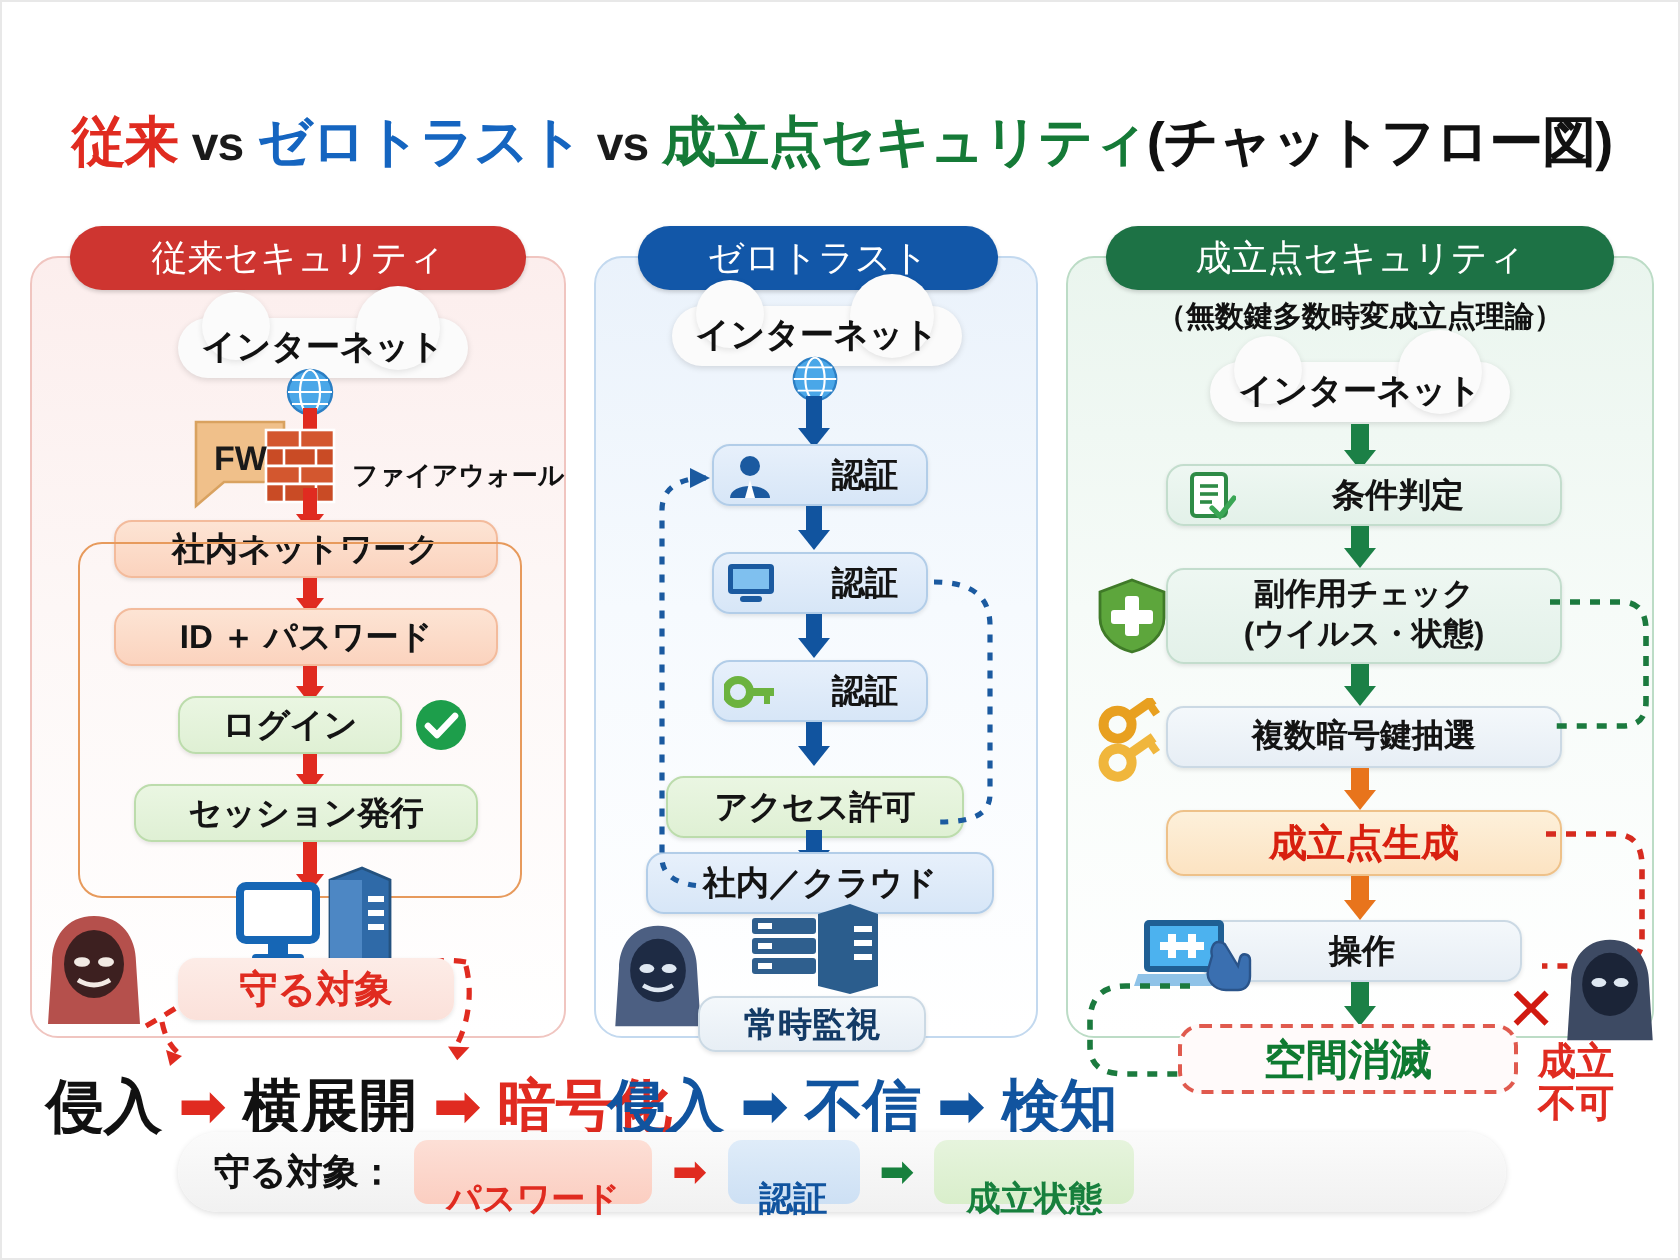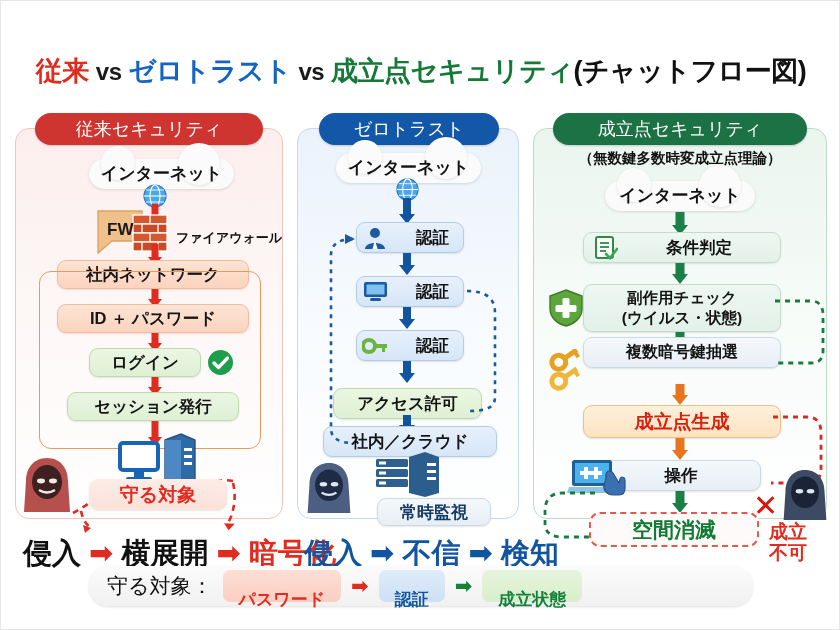--- a/index.html
+++ b/index.html
@@ -144,21 +144,21 @@
   }
 
   
   #footer {
     position: absolute; left: 88px; top: 565px; width: 664px; height: 40px;
     background: linear-gradient(180deg,#fbfbfb,#f1f1f1);
     border-radius: 20px;
     box-shadow: 0 1px 3px rgba(0,0,0,.13);
     display: flex; align-items: center; gap: 10px; padding-left: 18px;
   }
-  #footer .f-label { font-size: 21px; font-weight: normal; color: #111; }
+  #footer .f-label { font-size: 18px; font-weight: bold; color: #111; }
   .f-chip {
     height: 28px; line-height: 28px; padding: 16px 16px;
     border-radius: 7px; font-size: 17px; font-weight: bold;
   }
   .chip-pw   { background: linear-gradient(180deg,#fddfd6,#fbcec1); color: #e02b20; }
   .chip-auth { background: linear-gradient(180deg,#dfecf9,#cde0f4); color: #11549f; }
   .chip-st   { background: linear-gradient(180deg,#e6f4dd,#d9eecb); color: #17803d; }
   .f-arrow-red   { color: #e02b20; font-size: 21px; font-weight: bold; }
   .f-arrow-green { color: #17803d; font-size: 21px; font-weight: bold; }
 
@@ -398,21 +398,21 @@
   </svg>
 
   <svg class="icon" style="left:302px; top:458px;" width="52" height="58" viewBox="0 0 56 62">
     <path d="M28 4 C14 4 7 15 7 27 L5 58 L51 58 L49 27 C49 15 42 4 28 4 Z" fill="#4c5f82"></path>
     <ellipse cx="28" cy="28" rx="15" ry="17" fill="#1e2b44"></ellipse>
     <ellipse cx="22" cy="27" rx="4" ry="2.4" fill="#dfe8f2"></ellipse>
     <ellipse cx="34" cy="27" rx="4" ry="2.4" fill="#dfe8f2"></ellipse>
     <path d="M20 36 q8 5 16 0" fill="none" stroke="#dfe8f2" stroke-width="2.4"></path>
   </svg>
 
-  <div class="box box-lgrey" style="left:376px; top:497px; width:114px; height:28px; font-size:17px; color:#143b66;">常時監視</div>
+  <div class="box box-lgrey" style="left:348px; top:497px; width:114px; height:28px; font-size:17px; color:#143b66;">常時監視</div>
 
   <div class="bottom-seq" style="left:303px; top:533px;">
     <span class="seq-blue">侵入</span>
     <span class="seq-arrow-blue">➡</span>
     <span class="seq-blue">不信</span>
     <span class="seq-arrow-blue">➡</span>
     <span class="seq-blue">検知</span>
   </div>
 
   <div class="cloud" style="left:604px; top:180px; width:150px; height:30px; line-height:30px;">
@@ -446,21 +446,21 @@
     <path d="M17 1 L33 7 L33 20 C33 29 25 35 17 37 C9 35 1 29 1 20 L1 7 Z" fill="#5da63c" stroke="#3f7a28" stroke-width="1.4"></path>
     <rect x="13.5" y="9" width="7" height="20" rx="1.5" fill="#ffffff"></rect>
     <rect x="6.5" y="16" width="21" height="7" rx="1.5" fill="#ffffff"></rect>
   </svg>
 
   <div class="arrow ar-green" style="left:679px; top:331px;">
     <div class="shaft" style="width:9px; height:12px;"></div>
     <div class="head" style="top:11px;"></div>
   </div>
 
-  <div class="box box-lgrey" style="left:582px; top:336px; width:198px; height:31px; font-size:16px;">複数暗号鍵抽選</div>
+  <div class="box box-lgrey" style="left:582px; top:352px; width:198px; height:31px; font-size:16px;">複数暗号鍵抽選</div>
   <svg class="icon" style="left:546px; top:348px;" width="40" height="48" viewBox="0 0 40 48">
     <g transform="rotate(-35 14 13)">
       <circle cx="12" cy="12" r="7" fill="none" stroke="#e8a020" stroke-width="5"></circle>
       <rect x="17" y="9.5" width="17" height="5" fill="#e8a020"></rect>
       <rect x="29" y="13" width="4" height="6" fill="#e8a020"></rect>
     </g>
     <g transform="rotate(-35 14 32)">
       <circle cx="12" cy="31" r="7" fill="none" stroke="#f0b63c" stroke-width="5"></circle>
       <rect x="17" y="28.5" width="17" height="5" fill="#f0b63c"></rect>
       <rect x="29" y="32" width="4" height="6" fill="#f0b63c"></rect>

